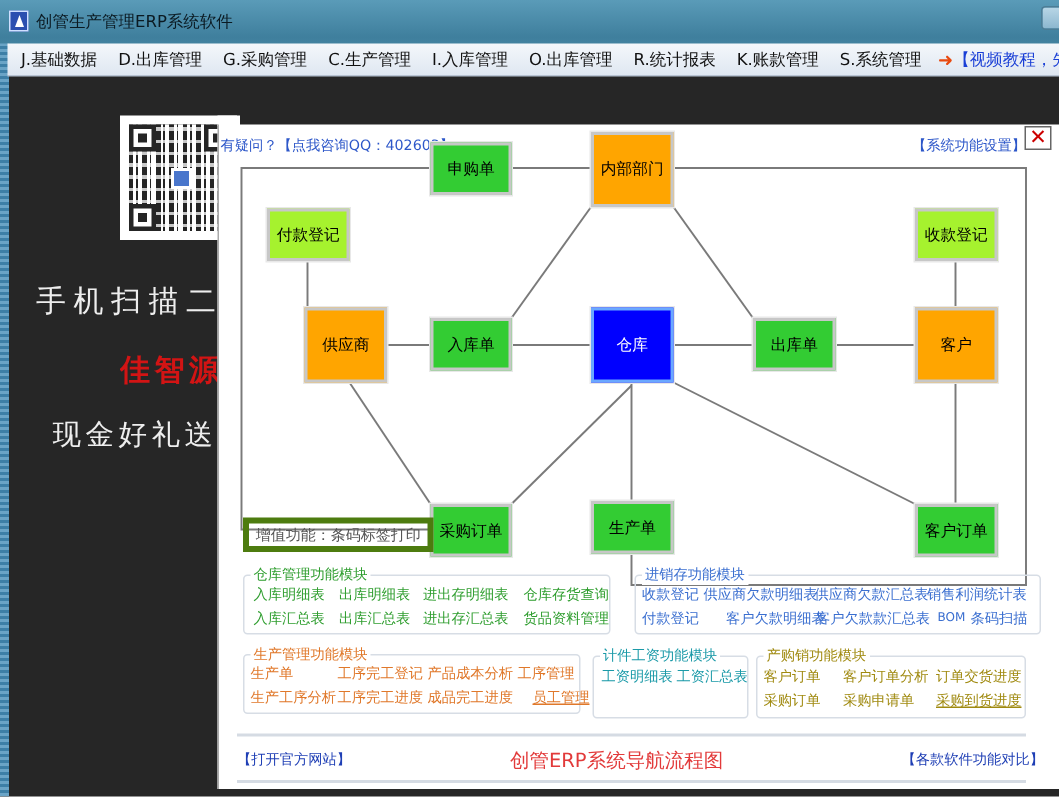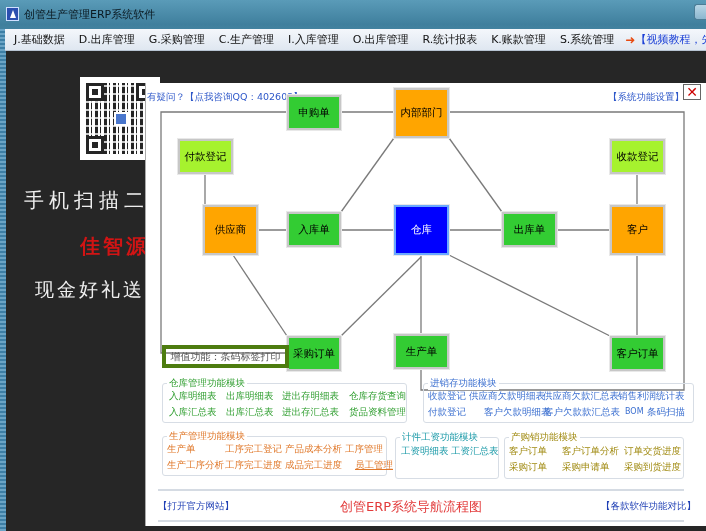--- a/index.html
+++ b/index.html
@@ -176,20 +176,20 @@
   <span class="item" style="left:55px;top:7px;">工资汇总表</span>
 </div>
 
 <div class="group g-pps" style="left:504px;top:437px;width:180px;height:42px;">
   <span class="legend">产购销功能模块</span>
   <span class="item" style="left:4px;top:7px;">客户订单</span>
   <span class="item" style="left:57px;top:7px;">客户订单分析</span>
   <span class="item" style="left:119px;top:7px;">订单交货进度</span>
   <span class="item" style="left:4px;top:23px;">采购订单</span>
   <span class="item" style="left:57px;top:23px;">采购申请单</span>
-  <span class="item" style="left:119px;top:23px;">采购到货进度</span>
+  <span class="item" style="left:119px;top:23px;text-decoration:underline;">采购到货进度</span>
 </div>
 
 <div class="footer-sep" style="top:489px;"></div>
 <span class="link" style="left:158px;top:500px;color:#1f3fb5;">【打开官方网站】</span>
 <span class="footer-title">创管ERP系统导航流程图</span>
 <span class="link" style="left:601px;top:500px;color:#1f3fb5;">【各款软件功能对比】</span>
 <div class="footer-sep" style="top:520px;"></div>
 
 </body></html>

